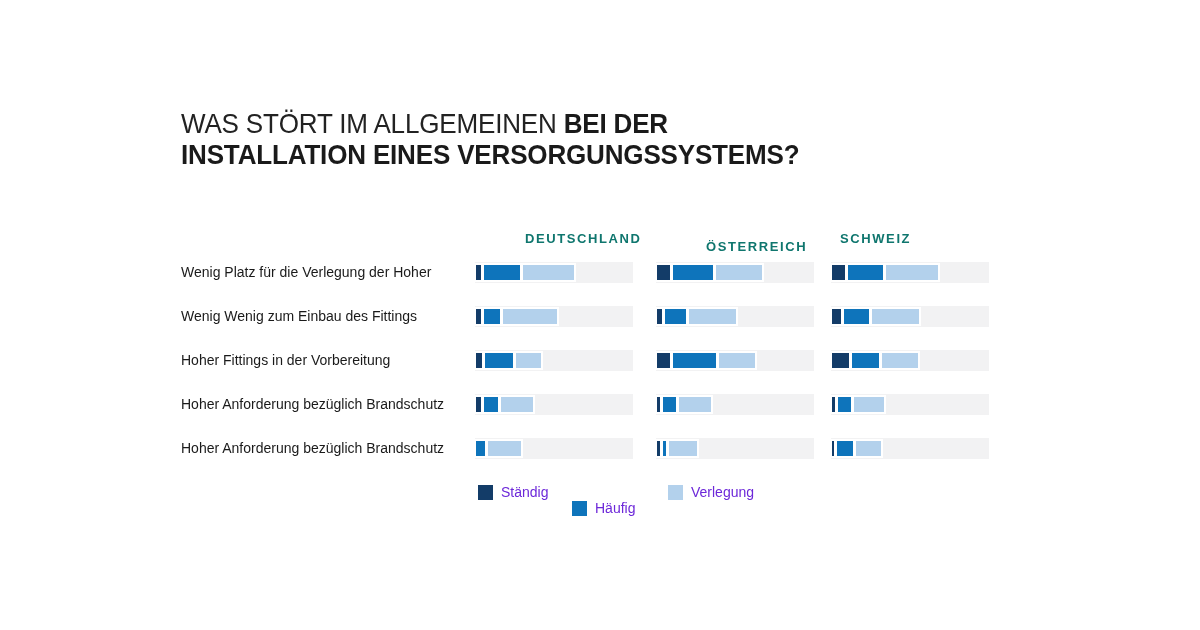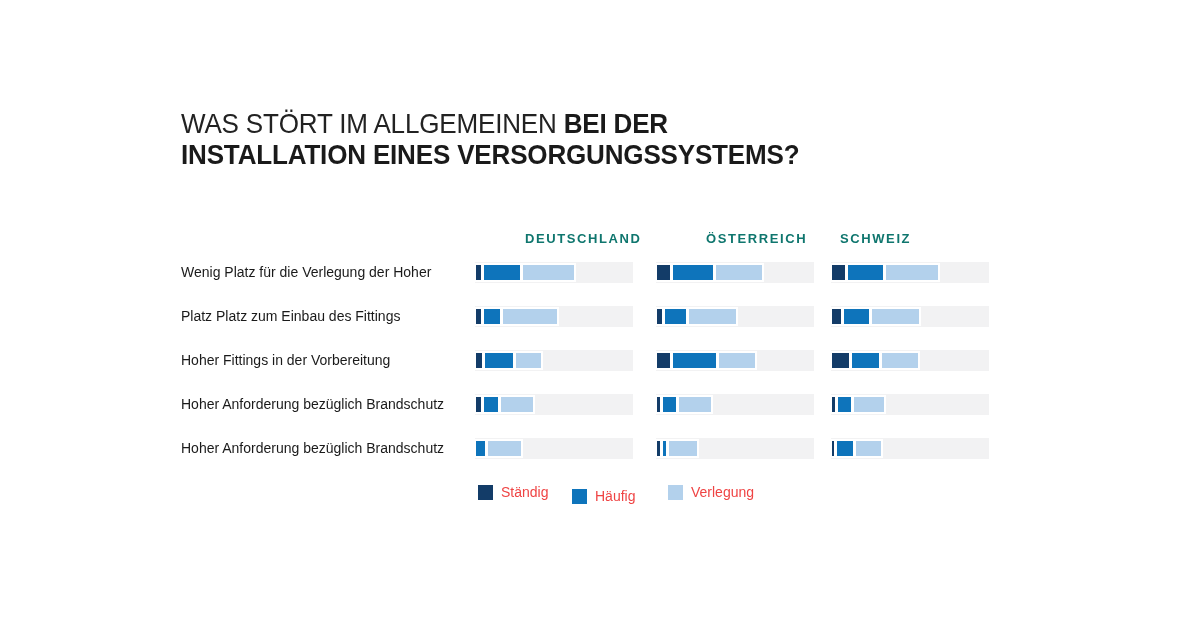--- a/index.html
+++ b/index.html
@@ -72,33 +72,33 @@
   }
   .legend-swatch {
     width: 15px;
     height: 15px;
     flex: 0 0 auto;
   }
   .legend-label {
     margin-left: 8px;
     font-size: 14px;
     line-height: 16px;
-    color: #ef4444;
+    color: #6d28d9;
     white-space: nowrap;
   }
 </style>
 </head>
 <body>
 
 <div class="page">
   <h1 class="title"><span class="t-light">WAS STÖRT IM ALLGEMEINEN </span><span class="t-bold">BEI DER</span><br><span class="t-bold">INSTALLATION EINES VERSORGUNGSSYSTEMS?</span></h1>
 
   <div id="labels">
       <div class="row-label" style="top: 262px;">Wenig Platz für die Verlegung der Hoher</div>
-      <div class="row-label" style="top: 306px;">Platz Platz zum Einbau des Fittings</div>
+      <div class="row-label" style="top: 306px;">Wenig Wenig zum Einbau des Fittings</div>
       <div class="row-label" style="top: 350px;">Hoher Fittings in der Vorbereitung</div>
       <div class="row-label" style="top: 394px;">Hoher Anforderung bezüglich Brandschutz</div>
       <div class="row-label" style="top: 438px;">Hoher Anforderung bezüglich Brandschutz</div>
     </div>
   <div id="columns">
       <div class="col-header" style="left: 477px; top: 232px;">DEUTSCHLAND</div>
       <div class="bar-track" style="left: 475px; top: 262px; width: 158px; background: rgb(242, 242, 243);">
         <div class="bar-seg" style="width: 5px; background: rgb(19, 60, 104);"></div>
         <div class="bar-seg" style="width: 36px; background: rgb(14, 116, 187);"></div>
         <div class="bar-seg" style="width: 51px; background: rgb(179, 209, 236);"></div>
@@ -115,21 +115,21 @@
       </div>
       <div class="bar-track" style="left: 475px; top: 394px; width: 158px; background: rgb(242, 242, 243);">
         <div class="bar-seg" style="width: 5px; background: rgb(19, 60, 104);"></div>
         <div class="bar-seg" style="width: 14px; background: rgb(14, 116, 187);"></div>
         <div class="bar-seg" style="width: 32px; background: rgb(179, 209, 236);"></div>
       </div>
       <div class="bar-track" style="left: 475px; top: 438px; width: 158px; background: rgb(242, 242, 243);">
         <div class="bar-seg" style="width: 9px; background: rgb(14, 116, 187);"></div>
         <div class="bar-seg" style="width: 33px; background: rgb(179, 209, 236);"></div>
       </div>
-      <div class="col-header" style="left: 658px; top: 232px;">ÖSTERREICH</div>
+      <div class="col-header" style="left: 658px; top: 240px;">ÖSTERREICH</div>
       <div class="bar-track" style="left: 656px; top: 262px; width: 158px; background: rgb(242, 242, 243);">
         <div class="bar-seg" style="width: 13px; background: rgb(19, 60, 104);"></div>
         <div class="bar-seg" style="width: 40px; background: rgb(14, 116, 187);"></div>
         <div class="bar-seg" style="width: 46px; background: rgb(179, 209, 236);"></div>
       </div>
       <div class="bar-track" style="left: 656px; top: 306px; width: 158px; background: rgb(242, 242, 243);">
         <div class="bar-seg" style="width: 5px; background: rgb(19, 60, 104);"></div>
         <div class="bar-seg" style="width: 21px; background: rgb(14, 116, 187);"></div>
         <div class="bar-seg" style="width: 47px; background: rgb(179, 209, 236);"></div>
       </div>
@@ -173,21 +173,21 @@
         <div class="bar-seg" style="width: 2px; background: rgb(19, 60, 104);"></div>
         <div class="bar-seg" style="width: 16px; background: rgb(14, 116, 187);"></div>
         <div class="bar-seg" style="width: 25px; background: rgb(179, 209, 236);"></div>
       </div>
     </div>
   <div id="legend">
       <div class="legend-item" style="left: 478px; top: 484px;">
         <div class="legend-swatch" style="background: rgb(19, 60, 104);"></div>
         <span class="legend-label">Ständig</span>
       </div>
-      <div class="legend-item" style="left: 572px; top: 488px;">
+      <div class="legend-item" style="left: 572px; top: 500px;">
         <div class="legend-swatch" style="background: rgb(14, 116, 187);"></div>
         <span class="legend-label">Häufig</span>
       </div>
       <div class="legend-item" style="left: 668px; top: 484px;">
         <div class="legend-swatch" style="background: rgb(179, 209, 236);"></div>
         <span class="legend-label">Verlegung</span>
       </div>
     </div>
 </div>
 

